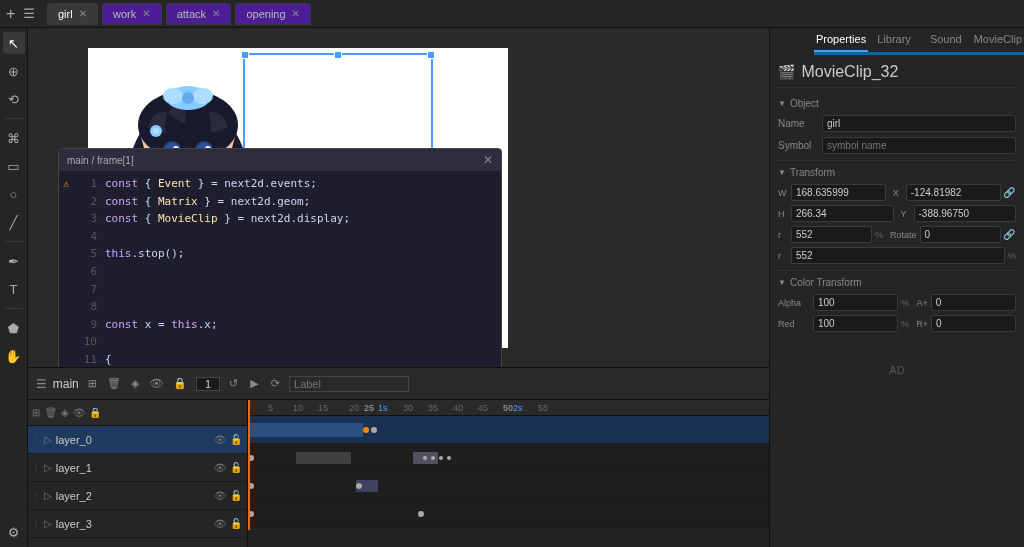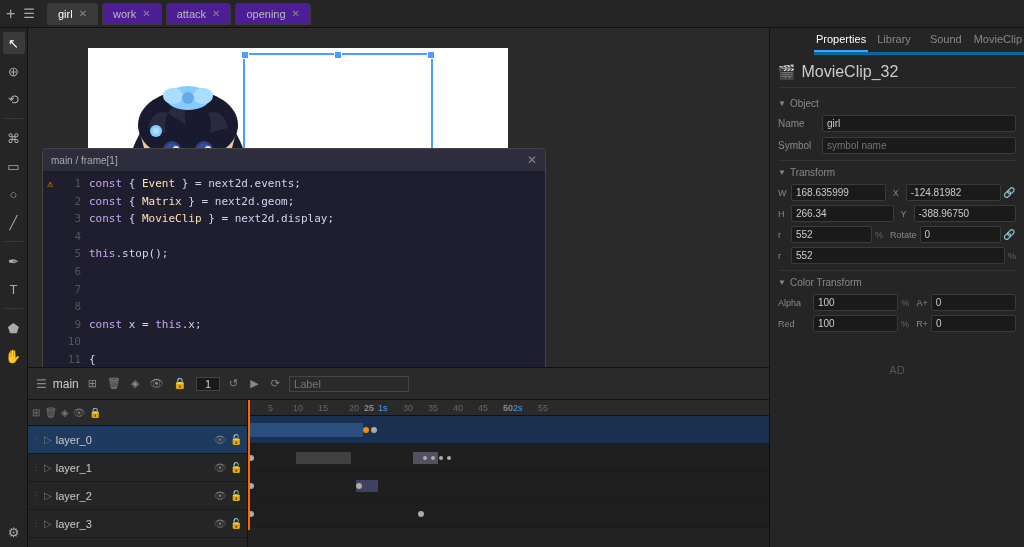--- a/index.html
+++ b/index.html
@@ -23,21 +23,21 @@
     .tool-separator { width: 18px; height: 1px; background: #3a3a3a; margin: 2px 0; }
 
     
     #center-area { flex: 1; display: flex; flex-direction: column; overflow: hidden; }
     #canvas-area { flex: 1; background: #2a2a2a; position: relative; overflow: hidden; }
 
     
     #stage { position: absolute; top: 20px; left: 60px; width: 420px; height: 300px; background: #fff; }
 
     
-    #code-editor { position: absolute; top: 120px; left: 14px; width: 504px; background: #1e1e2e; border: 1px solid #444; border-radius: 4px; z-index: 10; }
+    #code-editor { position: absolute; top: 120px; left: 30px; width: 444px; background: #1e1e2e; border: 1px solid #444; border-radius: 4px; z-index: 10; }
     #code-editor-header { display: flex; align-items: center; justify-content: space-between; background: #2d2d3d; padding: 4px 8px; font-size: 10px; color: #aaa; border-radius: 4px 4px 0 0; }
     #code-editor-header .close-btn { cursor: pointer; color: #888; font-size: 12px; }
     #code-content { padding: 4px 0; font-family: 'Consolas', monospace; font-size: 11px; line-height: 1.6; }
     .code-line { display: flex; padding: 0 4px; }
     .line-num { width: 20px; color: #555; text-align: right; margin-right: 8px; flex-shrink: 0; }
     .line-warn { width: 14px; flex-shrink: 0; color: #f0a000; font-size: 10px; display: flex; align-items: center; }
     .code-text { color: #cdd6f4; white-space: pre; }
     .kw { color: #cba6f7; }
     .op { color: #89dceb; }
     .cls { color: #f9e2af; text-align: center; }

